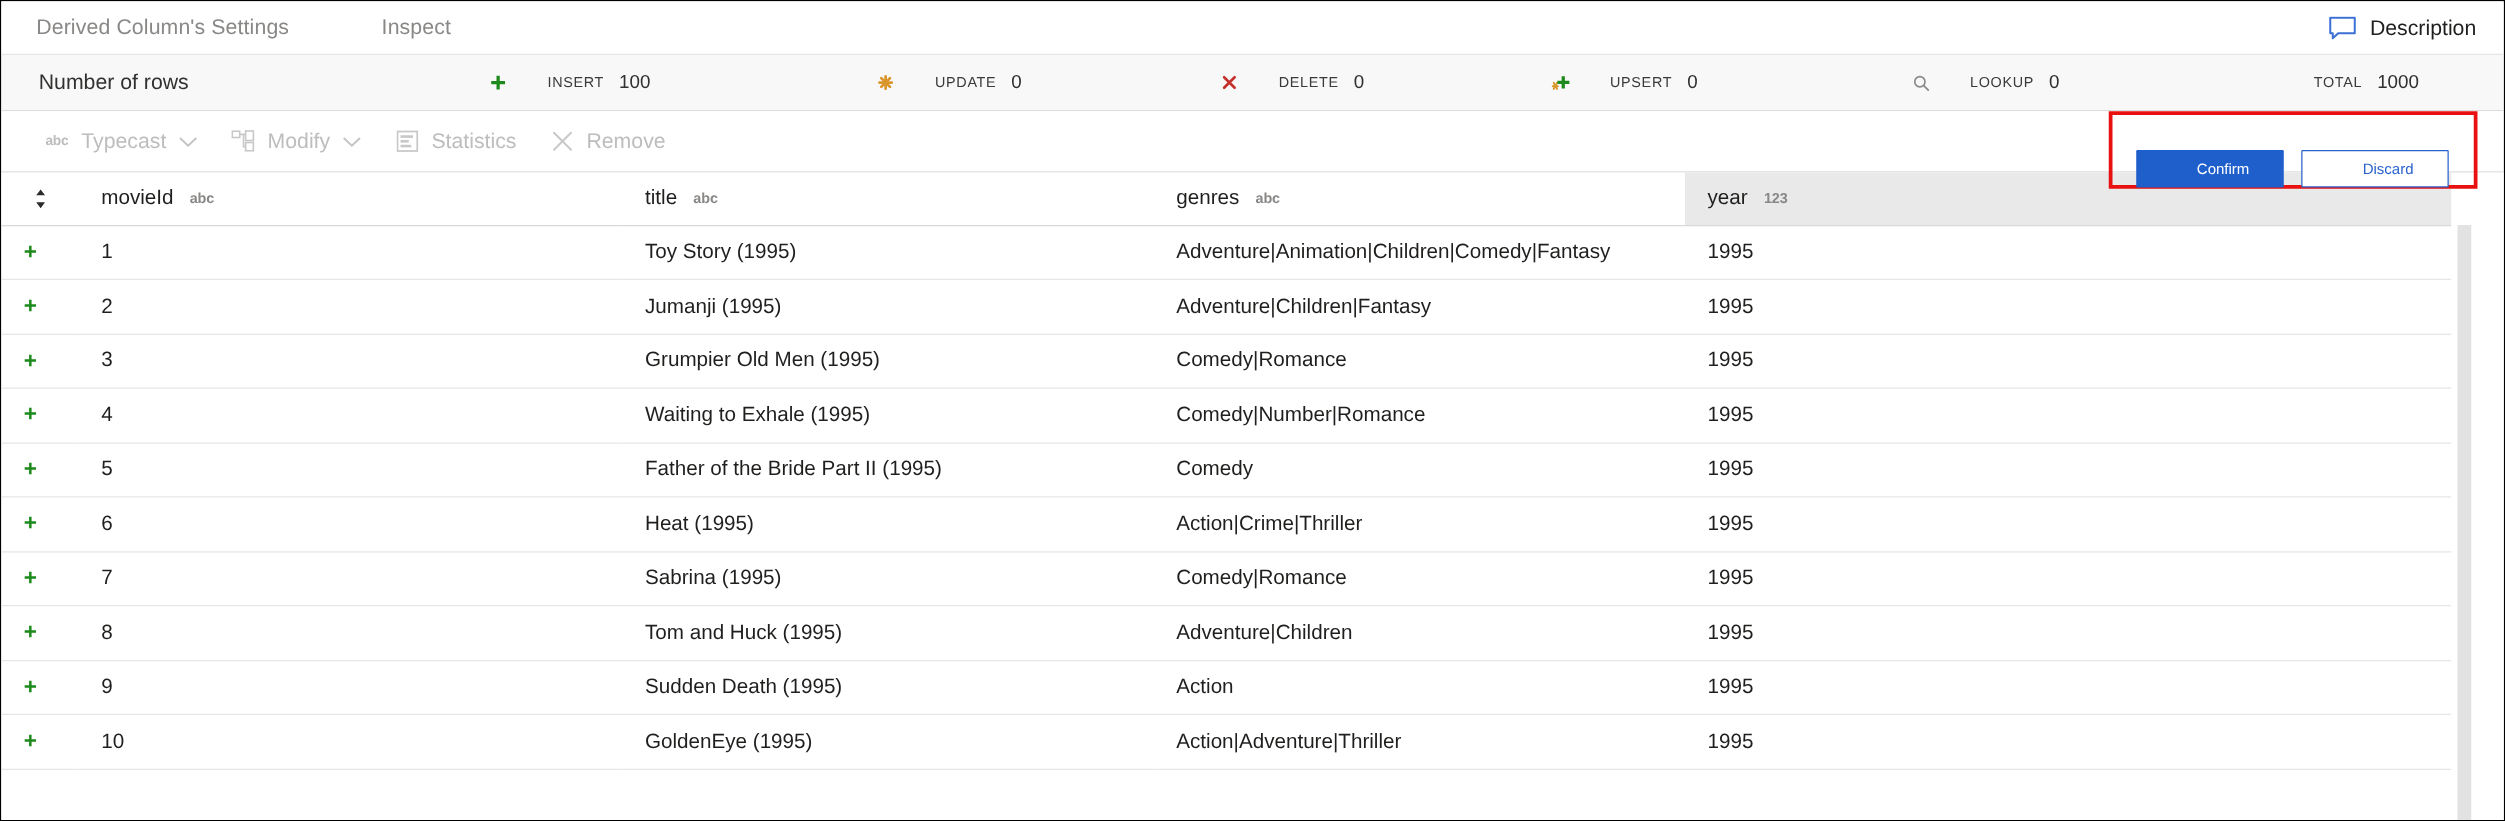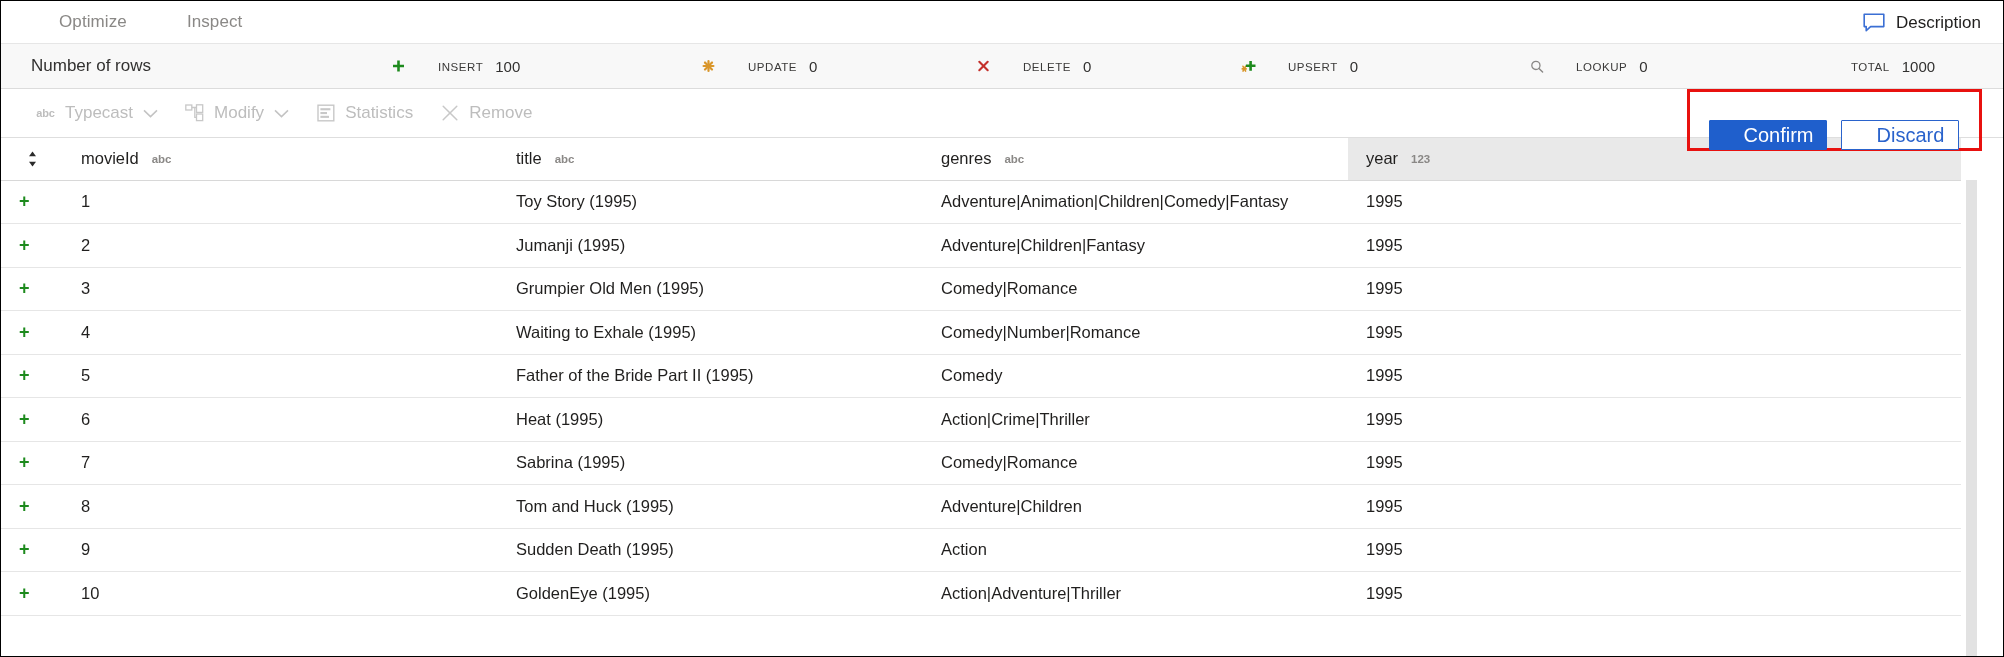--- a/index.html
+++ b/index.html
@@ -117,21 +117,21 @@
   }
   .action-btns {
     position: absolute;
     left: 1708px; top: 119px;
     display: flex; gap: 14px;
     z-index: 41;
   }
   .btn {
     height: 30px; min-width: 118px;
     display: flex; align-items: center; justify-content: center;
-    font-size: 20px; cursor: pointer; border-radius: 1px; padding-left: 21px;
+    font-size: 12px; cursor: pointer; border-radius: 1px; padding-left: 21px;
   }
   .btn-primary { background: #1f5fcc; color: #ffffff; border: 1px solid #1f5fcc; }
   .btn-secondary { background: #ffffff; color: #2a63cc; border: 1px solid #2a63cc; }
 
   
   .table-wrap {
     position: relative;
     height: calc(657px - 43px - 45px - 48px);
     overflow: hidden;
     background: #fff;
@@ -191,22 +191,22 @@
     position: absolute; top: 0; right: 0; bottom: 0; width: 26px;
     background: #ffffff; z-index: 4;
   }
 </style>
 </head>
 <body>
 
 <div class="app">
 
   <div class="tabbar">
-    <div class="tab">
-      <span>Optimize</span>
+    <div class="tab first">
+      <span>Derived Column's Settings</span>
     </div>
     <div class="tab">
       <span>Inspect</span>
     </div>
 
     <div class="desc-btn">
       <span>
         <svg class="bubble-icon" width="22" height="20" viewBox="0 0 22 20">
           <path d="M1.2 1.2h19.6v12.4H7.6L3.2 17.6v-4H1.2z" fill="none" stroke="#3b6fd4" stroke-width="1.6" stroke-linejoin="round"></path>
         </svg>

